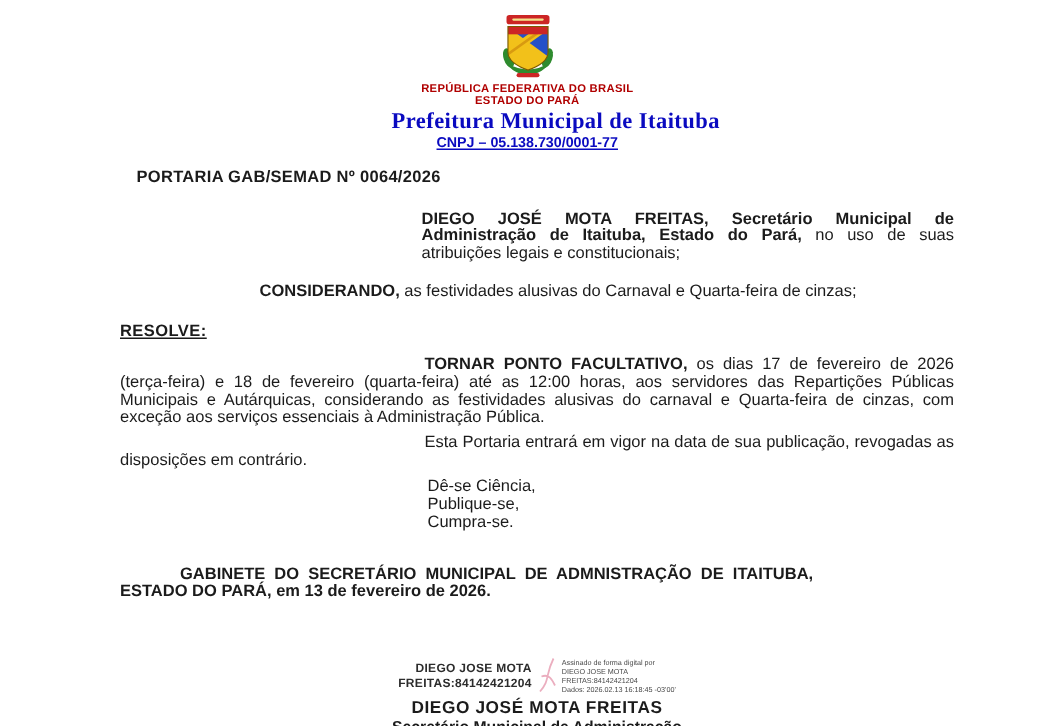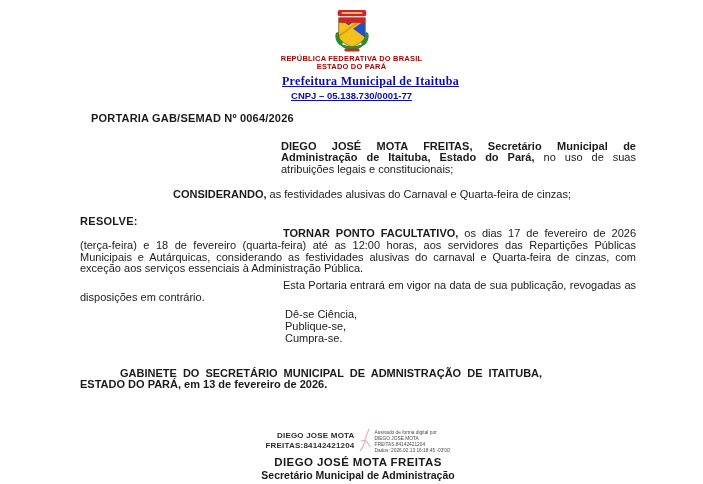--- a/index.html
+++ b/index.html
@@ -15,41 +15,40 @@
   }
   
   .letterhead { padding-top:9px; text-align:center; line-height:1.05; }
   .letterhead svg { display:block; margin:0 auto 2px auto; }
   .h-small {
     font-size:7.5px; font-weight:bold; letter-spacing:.2px;
     color:var(--header-red,#b00000); line-height:8px;
   }
   .h-title {
     font-family:"Liberation Serif", serif;
-    font-size:12px; font-weight:bold;
+    font-size:15px; font-weight:bold;
     color:var(--header-blue,#0a0ac0);
-    text-decoration:underline;
     line-height:18px; margin-top:1px; letter-spacing:.3px;padding-left:38px;
   }
   .h-cnpj {
     font-size:9.5px; font-weight:bold;
     color:var(--header-blue,#0a0ac0);
     text-decoration:underline;
     line-height:11px;
   }
   
   .content {
     margin-left:80px; width:556px;
     font-size:11px; line-height:11.7px;
   }
   .portaria  { font-weight:bold; margin-top:12px; letter-spacing:.2px;padding-left:11px; }
   .p-preamble     { margin:16px 0 0 201px; text-align:justify; }
   .p-considerando { margin:13px 0 0 93px; text-align:justify; }
-  .p-resolve { margin-top:15px; font-weight:bold; letter-spacing:.3px; }
-  .p-tornar  { margin-top:1px; text-indent:203px; text-align:justify; }
+  .p-resolve { margin-top:15px; font-weight:bold; text-decoration:underline; letter-spacing:.3px; }
+  .p-tornar  { margin-top:11px; text-indent:203px; text-align:justify; }
   .p-vigor   { margin-top:5px;  text-indent:203px; text-align:justify; }
   .closing   { margin:6px 0 0 205px; }
   .gabinete  { margin-top:23px; font-weight:bold; }
   .gabinete .g1 { text-indent:40px; word-spacing:3px; }
   b { font-weight:bold; }
   
   .sig-row {
     margin-top:36px;
     display:flex; justify-content:center; align-items:flex-start; gap:5px;
   }

